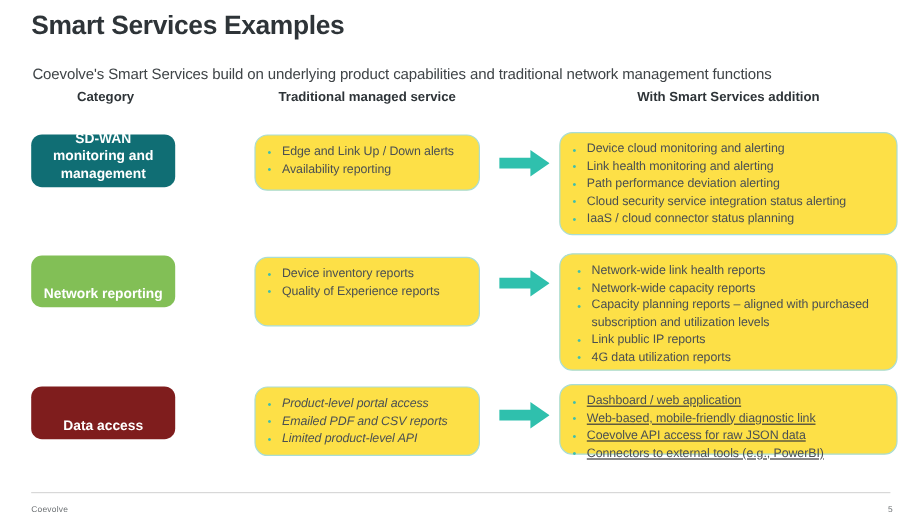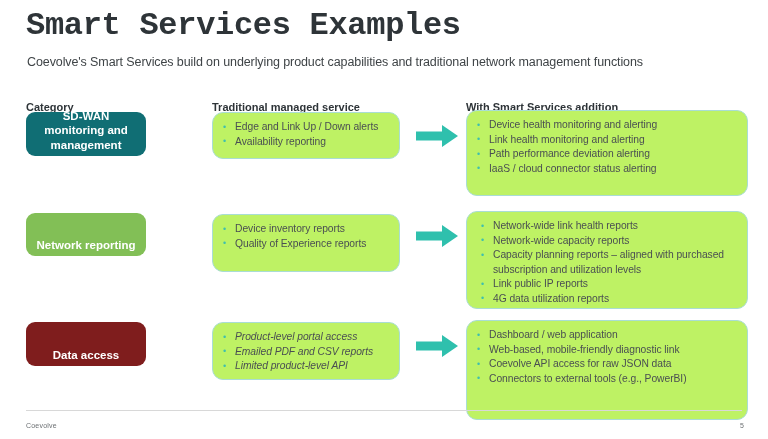--- a/index.html
+++ b/index.html
@@ -20,45 +20,45 @@
     width: 768px;
     height: 439px;
     background: #ffffff;
   }
 
   
   .slide-title {
     position: absolute;
     left: 26px;
     top: 8px;
-    font-size: 32px;
+    font-size: 22px;
     font-weight: bold;
     letter-spacing: -0.3px;
     color: #2e3438;
     line-height: 1.15;
-    font-family: Liberation Mono, monospace;
   }
   .slide-subtitle {
     position: absolute;
     left: 27px;
     top: 55px;
     font-size: 12.5px;
     font-weight: normal;
     color: #3f4447;
     letter-spacing: -0.1px;
     text-align: right;
   }
 
   
   .col-head {
     position: absolute;
-    top: 101px;
+    top: 75px;
     font-size: 11px;
     font-weight: bold;
     color: #2e3438;
+    text-align: center;
   }
   .col-head.cat     { left: 26px;  width: 124px; }
   .col-head.trad    { left: 212px; width: 188px; }
   .col-head.smart   { left: 466px; width: 282px; }
 
   
   .row { position: absolute; left: 0; width: 768px; }
   .row-1 { top: 112px; }
   .row-2 { top: 212px; }
   .row-3 { top: 322px; }
@@ -82,33 +82,33 @@
   }
   .cat-badge.h1 { top: 0px;  height: 44px; background: #106e74; }
   .cat-badge.h2 { top: 1px;  height: 43px; background: #82bf56; }
   .cat-badge.h3 { top: 0px;  height: 44px; background: #7f1d1d; }
 
   
   .bullet-box {
     position: absolute;
     border: 1px solid #a9ddd4;
     border-radius: 11px;
-    background: #bef264;
+    background: #fde047;
     box-sizing: border-box;
     padding: 7px 10px 7px 8px;
   }
   .bullet-box.trad  { left: 212px; width: 188px; }
   .bullet-box.smart { left: 466px; width: 282px; }
 
   .row-1 .bullet-box.trad  { top: 0px;  height: 47px; }
   .row-1 .bullet-box.smart { top: -2px; height: 86px; }
   .row-2 .bullet-box.trad  { top: 2px;  height: 58px; }
   .row-2 .bullet-box.smart { top: -1px; height: 98px; padding-left: 12px; }
   .row-3 .bullet-box.trad  { top: 0px;  height: 58px; font-style: italic; }
-  .row-3 .bullet-box.smart { top: -2px; height: 100px; }
+  .row-3 .bullet-box.smart { top: -2px; height: 59px; text-decoration: underline; }
 
   ul.bullets {
     list-style: none;
     margin: 0;
     padding: 0;
   }
   ul.bullets li {
     position: relative;
     padding-left: 14px;
     font-size: 10.3px;
@@ -185,24 +185,25 @@
         <li>Availability reporting</li>
       </ul>
     </div>
 
     <svg class="arrow" viewBox="0 0 42 24">
       <polygon points="0,7.5 26,7.5 26,1 42,12 26,23 26,16.5 0,16.5" fill="#2fc0ad"></polygon>
     </svg>
 
     <div class="bullet-box smart">
       <ul class="bullets">
-        <li>Device health monitoring and alerting</li>
+        <li>Device cloud monitoring and alerting</li>
         <li>Link health monitoring and alerting</li>
         <li>Path performance deviation alerting</li>
-        <li>IaaS / cloud connector status alerting</li>
+        <li>Cloud security service integration status alerting</li>
+        <li>IaaS / cloud connector status planning</li>
       </ul>
     </div>
   </div>
 
   <div class="row row-2">
     <div class="cat-badge h2">
       <span>Network reporting</span>
     </div>
 
     <div class="bullet-box trad">

